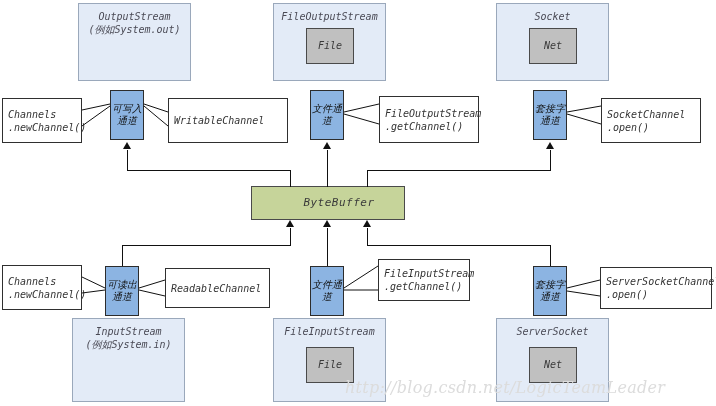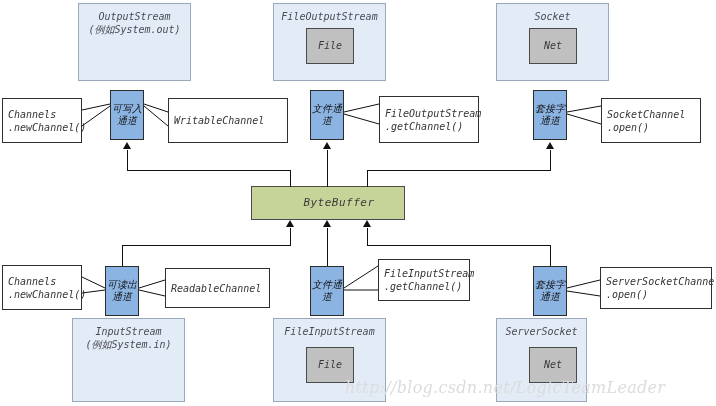--- a/index.html
+++ b/index.html
@@ -218,21 +218,21 @@
 (例如System.in)</div>
   </div>
 
   <div class="box stream-box" style="left:273px; top:318px; width:113px; height:84px;">
     <div class="title">FileInputStream</div>
   </div>
   <div class="box res-box" style="left:306px; top:347px; width:48px; height:36px;">
     <span>File</span>
   </div>
 
-  <div class="box stream-box" style="left:496px; top:318px; width:91px; height:84px;">
+  <div class="box stream-box" style="left:496px; top:318px; width:113px; height:84px;">
     <div class="title">ServerSocket</div>
   </div>
   <div class="box res-box" style="left:529px; top:347px; width:48px; height:36px;">
     <span>Net</span>
   </div>
 
   <div class="ln v" style="left:290px; top:170px; height:17px;"></div>
   <div class="ln h" style="left:127px; top:170px; width:164px;"></div>
   <div class="ln v" style="left:127px; top:150px; height:21px;"></div>
   <div class="arrow-up" style="left:123px; top:142px;"></div>

